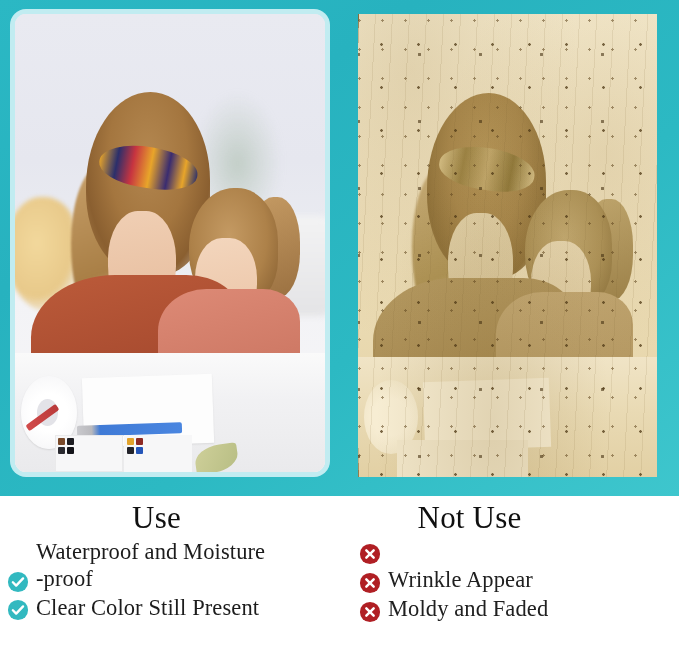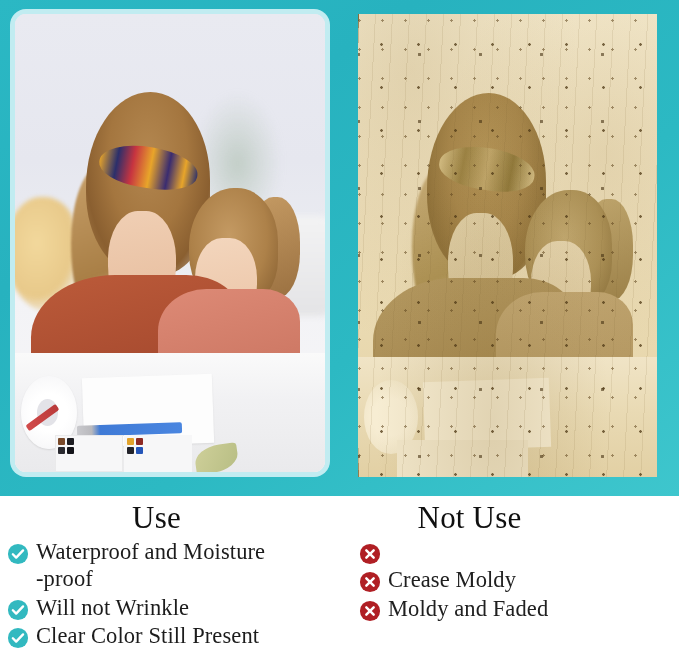--- a/index.html
+++ b/index.html
@@ -159,21 +159,21 @@
     position:absolute;left:0;top:496px;width:626px;height:171px;
     background:#ffffff;display:flex;
   }
   .col{width:339.5px;position:relative;}
   .col-head{
     text-align:center;font-size:31px;line-height:1;color:#101010;
     letter-spacing:.2px;padding-top:6px;font-weight:400;
   }
   .col-good .col-head{padding-left:0;}
   .items{margin-top:6px;}
-  .item{display:flex;align-items:flex-start;gap:7px;}
+  .item{display:flex;align-items:flex-end;gap:7px;}
   .col-good .item{padding-left:7px;}
   .col-bad  .item{padding-left:46px;}
   .item + .item{margin-top:2px;}
   .badge{flex:0 0 auto;width:22px;height:22px;margin-top:4px;}
   .item-text{
     font-size:22.5px;line-height:1.19;color:#1c1c1c;letter-spacing:.1px;
     white-space:pre-line;
   }
   .col-bad .item-text{color:#202020;}
 </style>
@@ -255,29 +255,20 @@
           <span class="badge">
             <svg viewBox="0 0 24 24" width="22" height="22">
               <circle cx="12" cy="12" r="11" fill="#32b9c0"></circle>
               <path d="M6.4 12.3l3.6 3.6 7.5-7.8" fill="none" stroke="#ffffff" stroke-width="2.6" stroke-linecap="round" stroke-linejoin="round"></path>
             </svg>
           </span>
           <span class="item-text">Waterproof and Moisture
 -proof</span>
         </div>
 
-        <div class="item">
-          <span class="badge">
-            <svg viewBox="0 0 24 24" width="22" height="22">
-              <circle cx="12" cy="12" r="11" fill="#32b9c0"></circle>
-              <path d="M6.4 12.3l3.6 3.6 7.5-7.8" fill="none" stroke="#ffffff" stroke-width="2.6" stroke-linecap="round" stroke-linejoin="round"></path>
-            </svg>
-          </span>
-          <span class="item-text">Will not Wrinkle</span>
-        </div>
 
         <div class="item">
           <span class="badge">
             <svg viewBox="0 0 24 24" width="22" height="22">
               <circle cx="12" cy="12" r="11" fill="#32b9c0"></circle>
               <path d="M6.4 12.3l3.6 3.6 7.5-7.8" fill="none" stroke="#ffffff" stroke-width="2.6" stroke-linecap="round" stroke-linejoin="round"></path>
             </svg>
           </span>
           <span class="item-text">Clear Color Still Present</span>
         </div>
@@ -298,21 +289,21 @@
           </span>
         </div>
 
         <div class="item">
           <span class="badge">
             <svg viewBox="0 0 24 24" width="22" height="22">
               <circle cx="12" cy="12" r="11" fill="#b01f24"></circle>
               <path d="M8 8l8 8M16 8l-8 8" fill="none" stroke="#ffffff" stroke-width="2.7" stroke-linecap="round"></path>
             </svg>
           </span>
-          <span class="item-text">Crease Moldy</span>
+          <span class="item-text">Wrinkle Appear</span>
         </div>
 
         <div class="item">
           <span class="badge">
             <svg viewBox="0 0 24 24" width="22" height="22">
               <circle cx="12" cy="12" r="11" fill="#b01f24"></circle>
               <path d="M8 8l8 8M16 8l-8 8" fill="none" stroke="#ffffff" stroke-width="2.7" stroke-linecap="round"></path>
             </svg>
           </span>
           <span class="item-text">Moldy and Faded</span>

